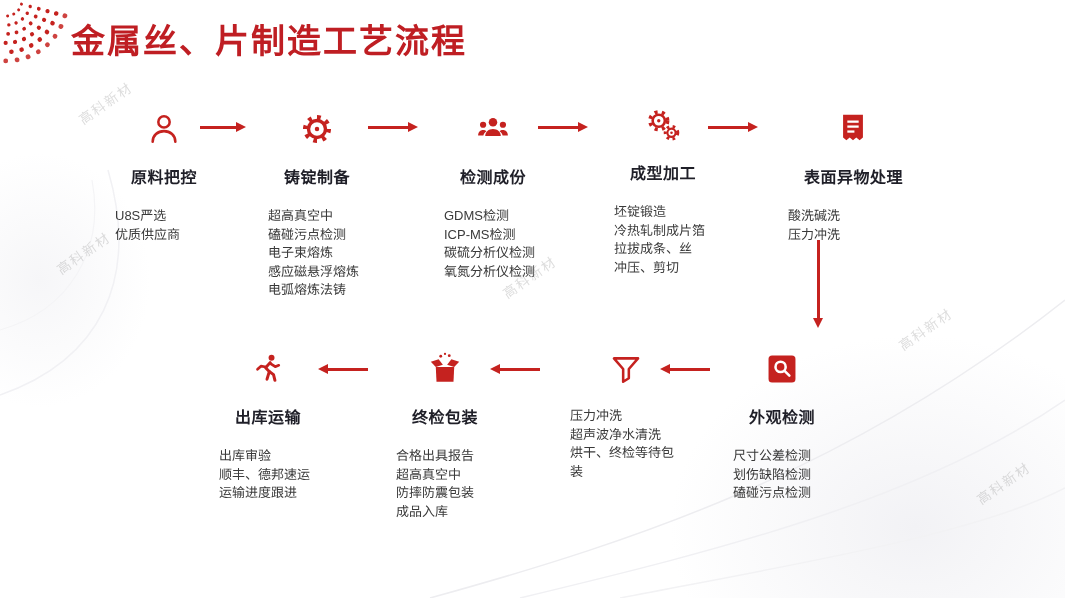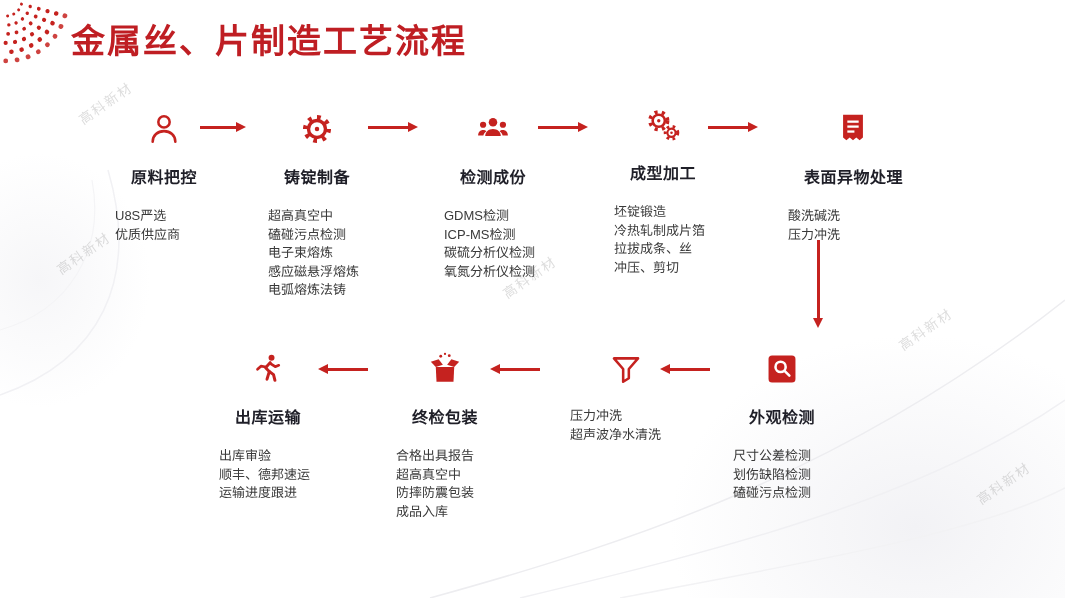--- a/index.html
+++ b/index.html
@@ -237,20 +237,21 @@
 
   <div class="step" style="left:570px;top:350px;width:112px">
     <div class="icon-wrap">
         <svg viewBox="0 0 24 24">
           <use href="#sym-funnel" xlink:href="#sym-funnel"></use>
         </svg>
       </div>
     <div class="step-details">
       <div class="detail">压力冲洗</div>
       <div class="detail">超声波净水清洗</div>
+      <div class="detail">烘干、终检等待包装</div>
     </div>
   </div>
 
   <div class="arrow left" style="left:500px;top:368px;width:40px"></div>
 
   <div class="step" style="left:396px;top:350px">
     <div class="icon-wrap">
         <svg viewBox="0 0 24 24">
           <use href="#sym-openbox" xlink:href="#sym-openbox"></use>
         </svg>

